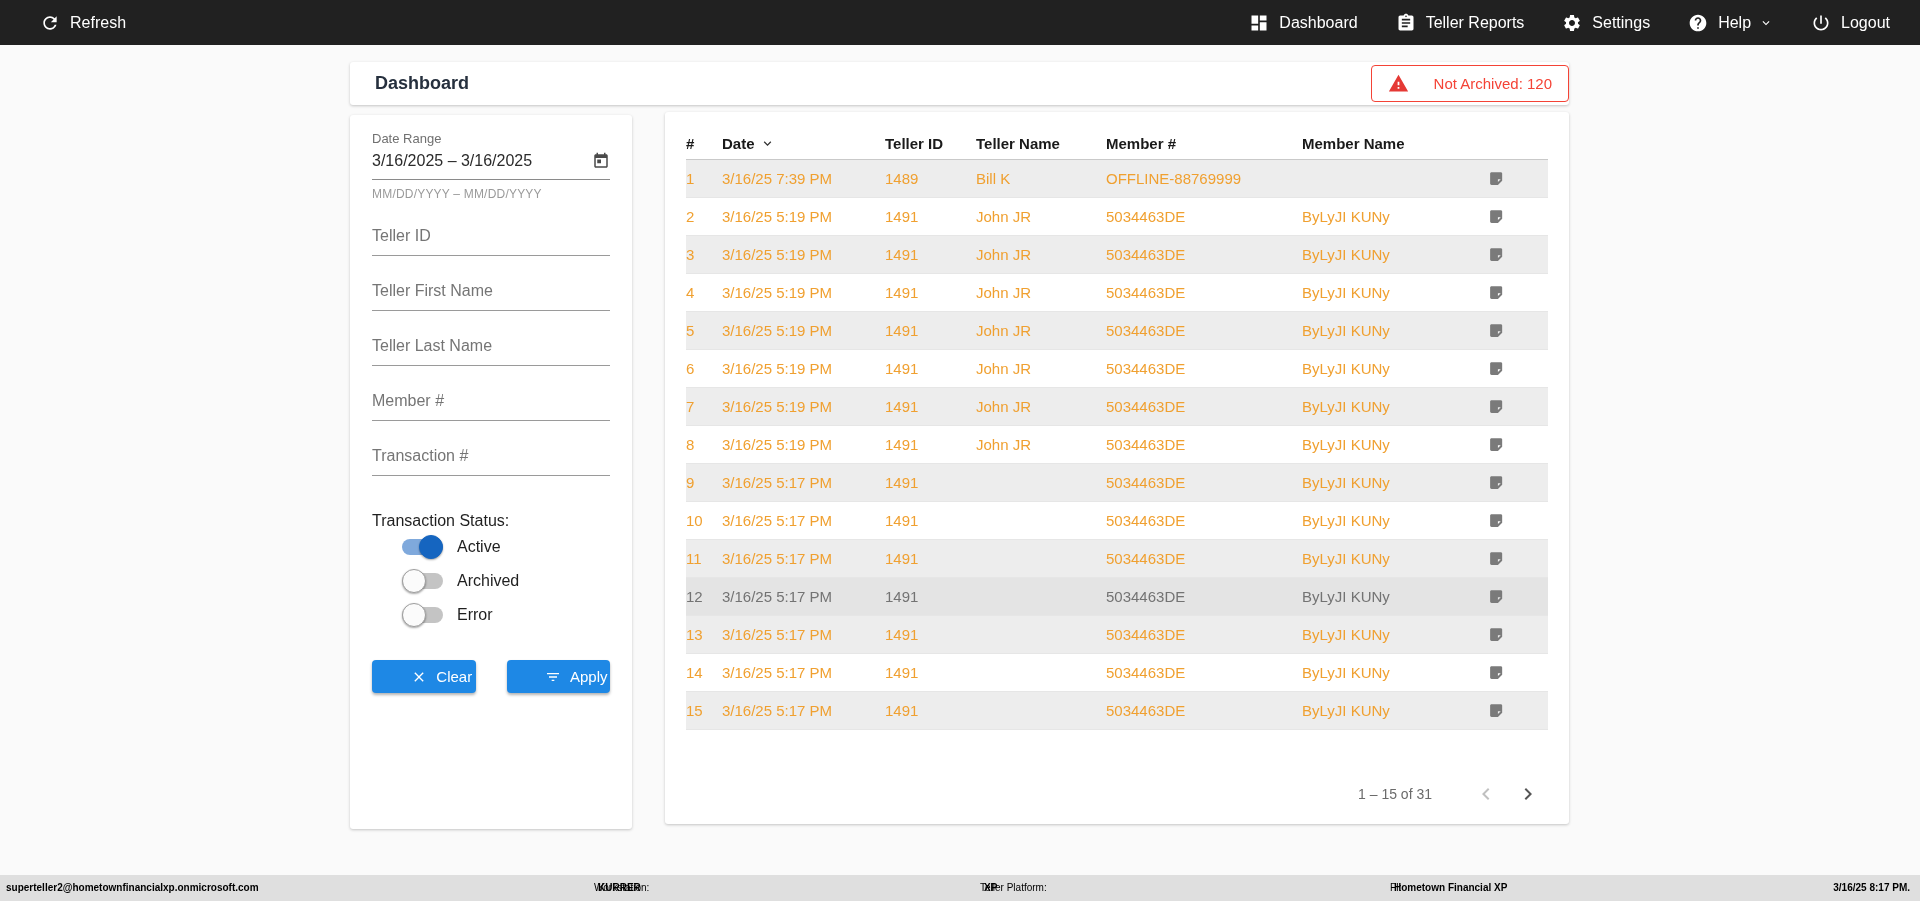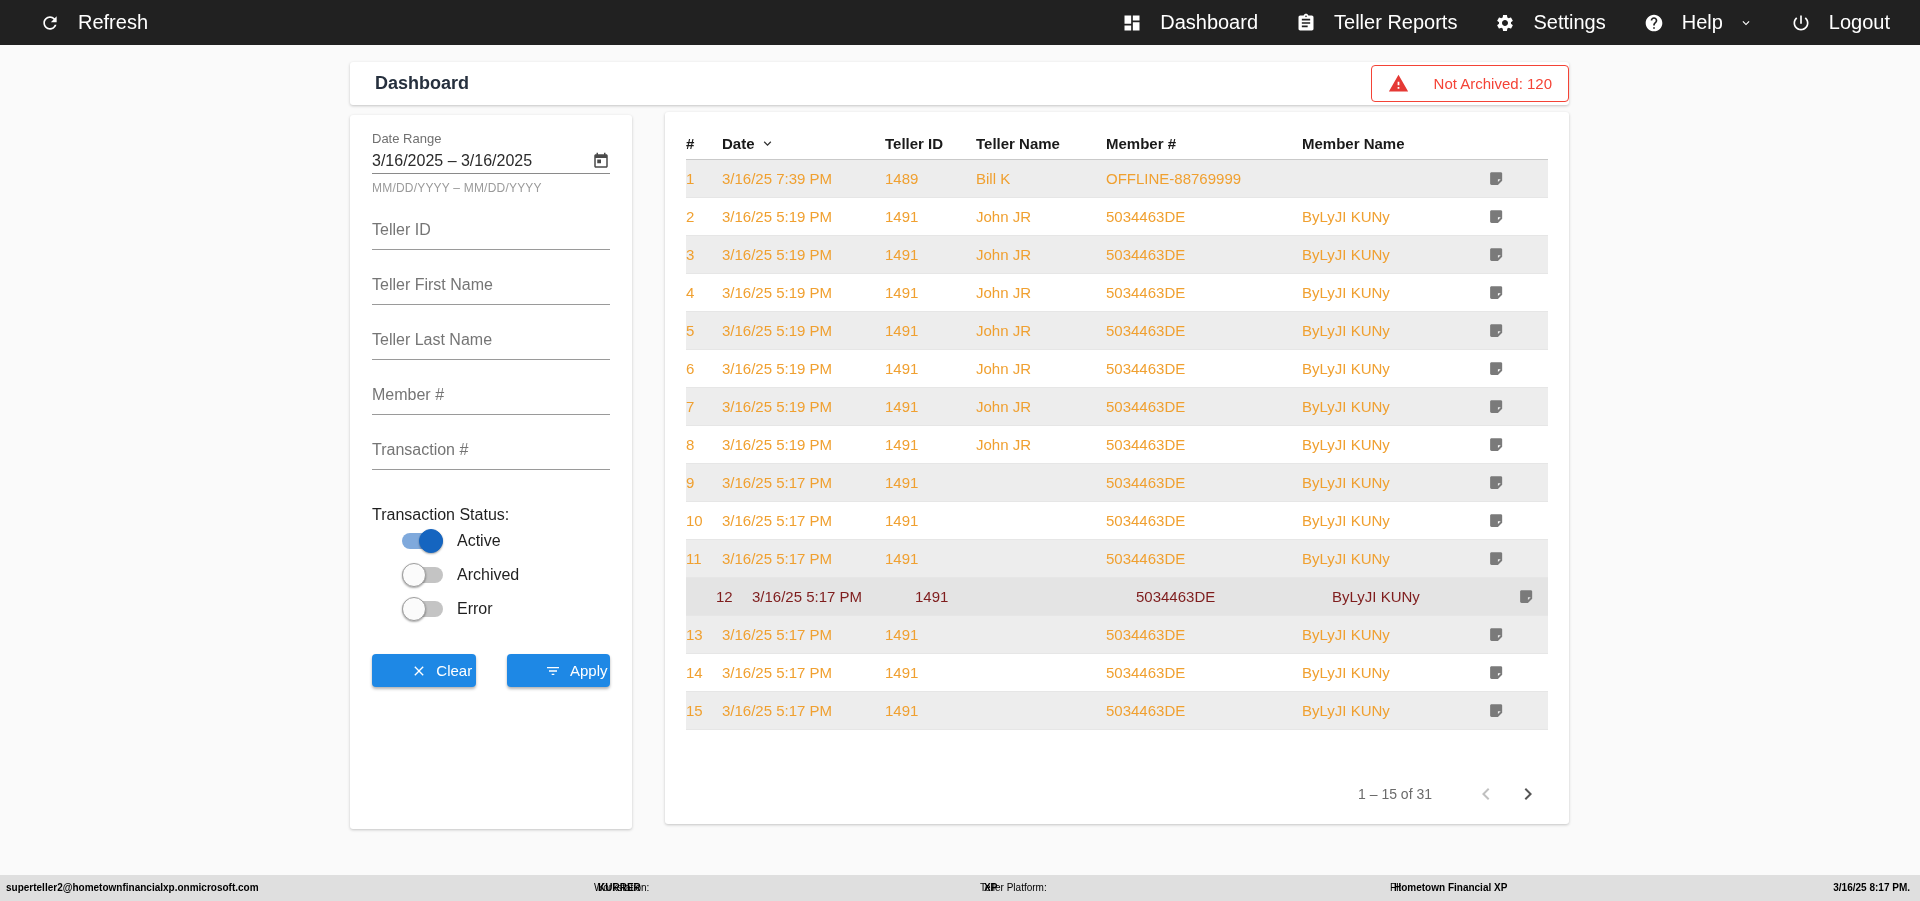--- a/index.html
+++ b/index.html
@@ -16,22 +16,22 @@
 
   
   .topbar {
     position: absolute; top: 0; left: 0; right: 0; height: 45px;
     background: var(--topbar, #212121);
     color: #fff;
     display: flex; align-items: center; justify-content: space-between;
     padding: 0 30px 0 40px;
   }
   .tb-item {
-    display: flex; align-items: center; gap: 18px;
-    font-size: 20px; cursor: pointer; white-space: nowrap;
+    display: flex; align-items: center; gap: 10px;
+    font-size: 16px; cursor: pointer; white-space: nowrap;
   }
   .tb-item svg { width: 20px; height: 20px; fill: #fff; }
   .tb-right { display: flex; align-items: center; gap: 38px; }
   .caret { width: 14px !important; height: 14px !important; margin-left: -2px; }
 
   
   .card {
     position: absolute; background: #fff; border-radius: 3px;
     box-shadow: 0 1px 3px rgba(0,0,0,0.22);
   }
@@ -43,21 +43,21 @@
     display: flex; align-items: center; gap: 25px; padding: 0 16px;
     background: #fff; border: 1px solid var(--red, #F44336); border-radius: 4px;
     color: var(--red, #F44336); font-size: 15px;
   }
   .badge svg { width: 21px; height: 21px; fill: #E53935; }
 
   
   .filter-card { left: 350px; top: 115px; width: 282px; height: 714px; padding: 16px 22px 0; }
   .field-label { font-size: 13px; color: #707070; }
   .date-row { display: flex; align-items: center; margin-top: 6px;
-    border-bottom: 1px solid #8a8a8a; padding-bottom: 3px; }
+    border-bottom: 1px solid #8a8a8a; padding-bottom: 9px; }
   .date-input { flex: 1; border: none; outline: none; background: transparent;
     font-size: 16px; color: #2b2b2b; }
   .cal-btn { background: none; border: none; cursor: pointer; padding: 0; }
   .cal-btn svg { width: 18px; height: 18px; fill: #4a4a4a; }
   .helper { font-size: 12px; color: #9a9a9a; margin-top: 7px; letter-spacing: 0.2px; }
   .mat-input {
     display: block; width: 100%; margin-top: 26px;
     border: none; border-bottom: 1px solid #9a9a9a; outline: none; background: transparent;
     padding: 0 0 10px; font-size: 16px; color: #333;
   }
@@ -87,21 +87,21 @@
   .table-card { left: 665px; top: 112px; width: 904px; height: 712px; padding: 15px 21px 0; }
   .tgrid { display: grid; grid-template-columns: 36px 163px 91px 130px 196px 186px 1fr;
     align-items: center; }
   .thead { height: 33px; border-bottom: 1px solid #c9c9c9; font-size: 15px; font-weight: 700;
     color: #1a1a1a; }
   .th-date { display: flex; align-items: center; gap: 5px; cursor: pointer; }
   .th-date svg { width: 15px; height: 15px; fill: #333; }
   .trow { height: 38px; border-bottom: 1px solid #e6e6e6; font-size: 15px;
     color: var(--orange, #F0A030); cursor: pointer; }
   .trow.alt { background: #EDEDED; }
-  .trow.dark { color: #7f1d1d; padding-left: 30px; }
+  .trow.dark { color: #737373; }
   .trow.highlight { background: #E4E4E4; }
   .note-ic svg { width: 17px; height: 17px; fill: #7a7a7a; cursor: pointer; }
   .pagination { position: absolute; right: 29px; bottom: 18px;
     display: flex; align-items: center; }
   .pg-range { font-size: 14px; color: #6b6b6b; margin-right: 42px; }
   .pg-btn { background: none; border: none; padding: 0; cursor: pointer; }
   .pg-btn svg { width: 24px; height: 24px; }
   .pg-btn.prev svg { fill: #c0c0c0; }
   .pg-btn.next svg { fill: #555; }
   .pg-btn.next { margin-left: 18px; }

